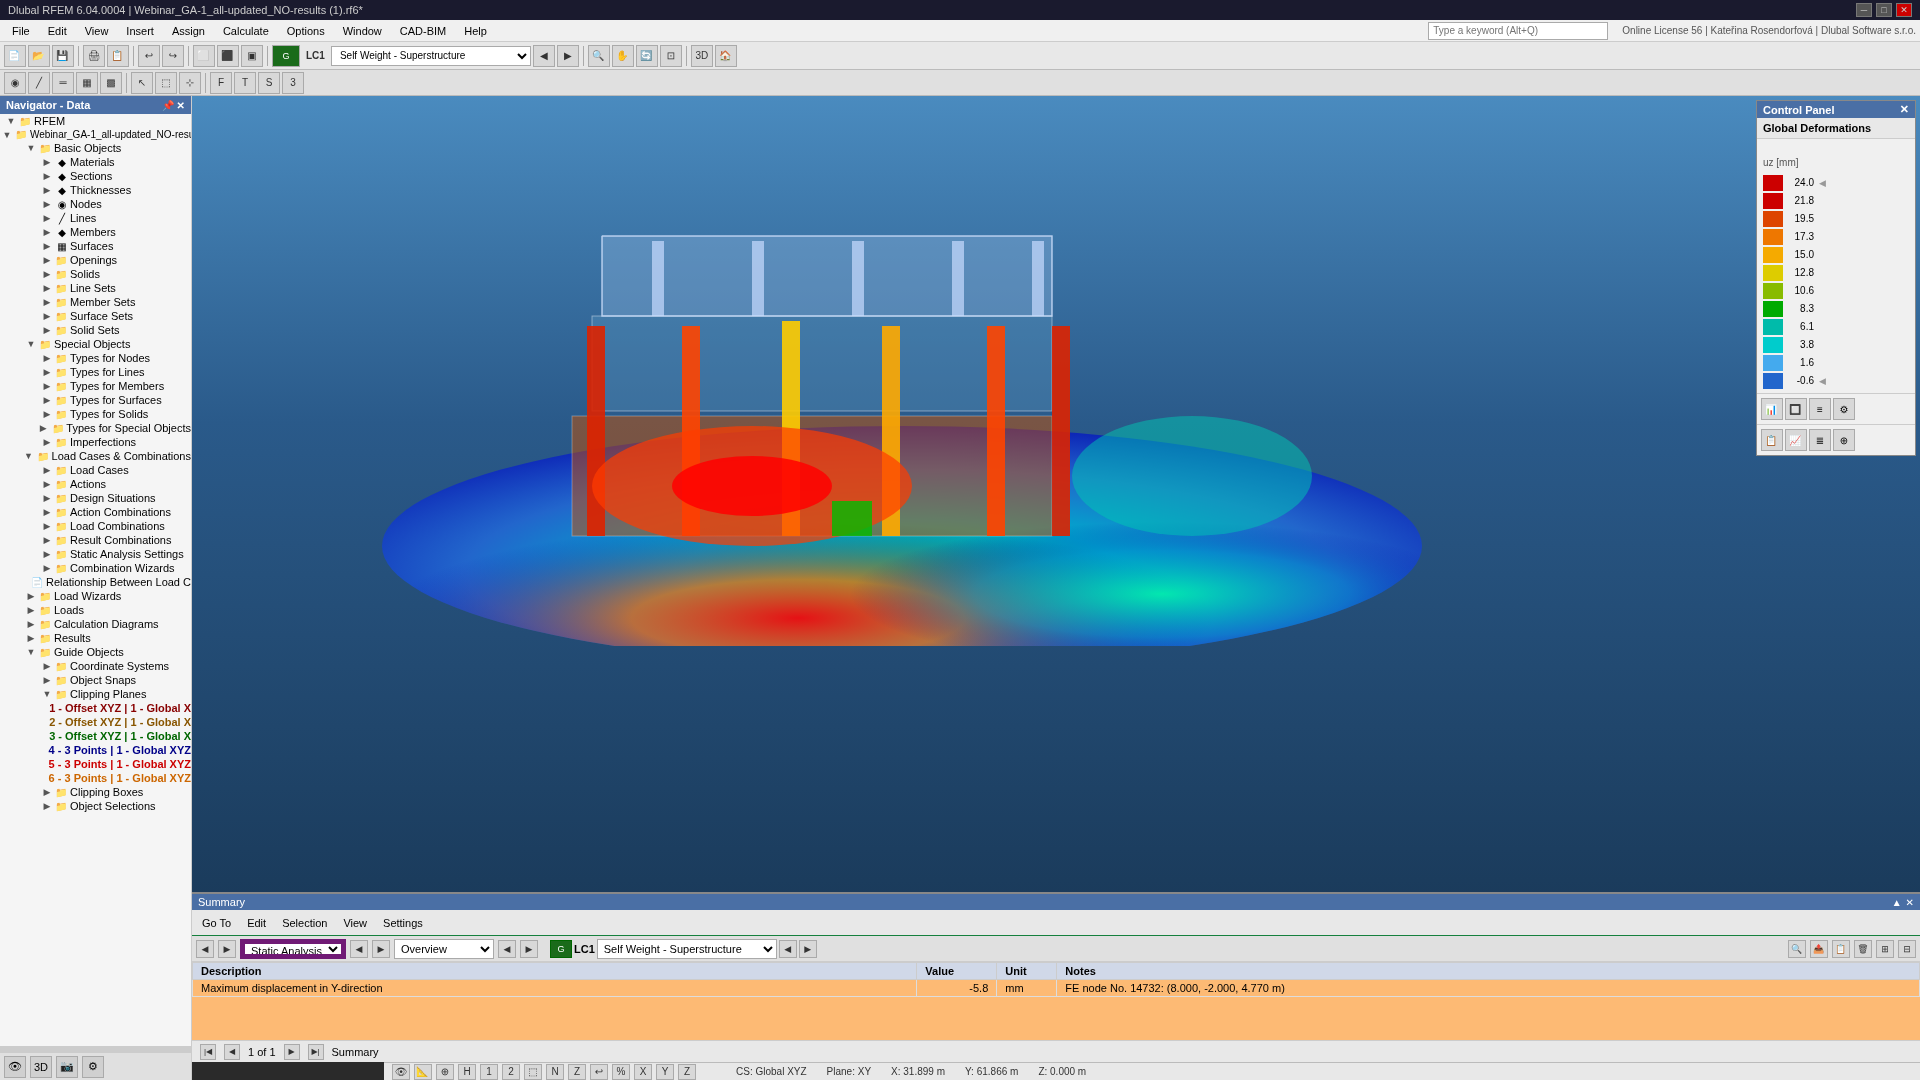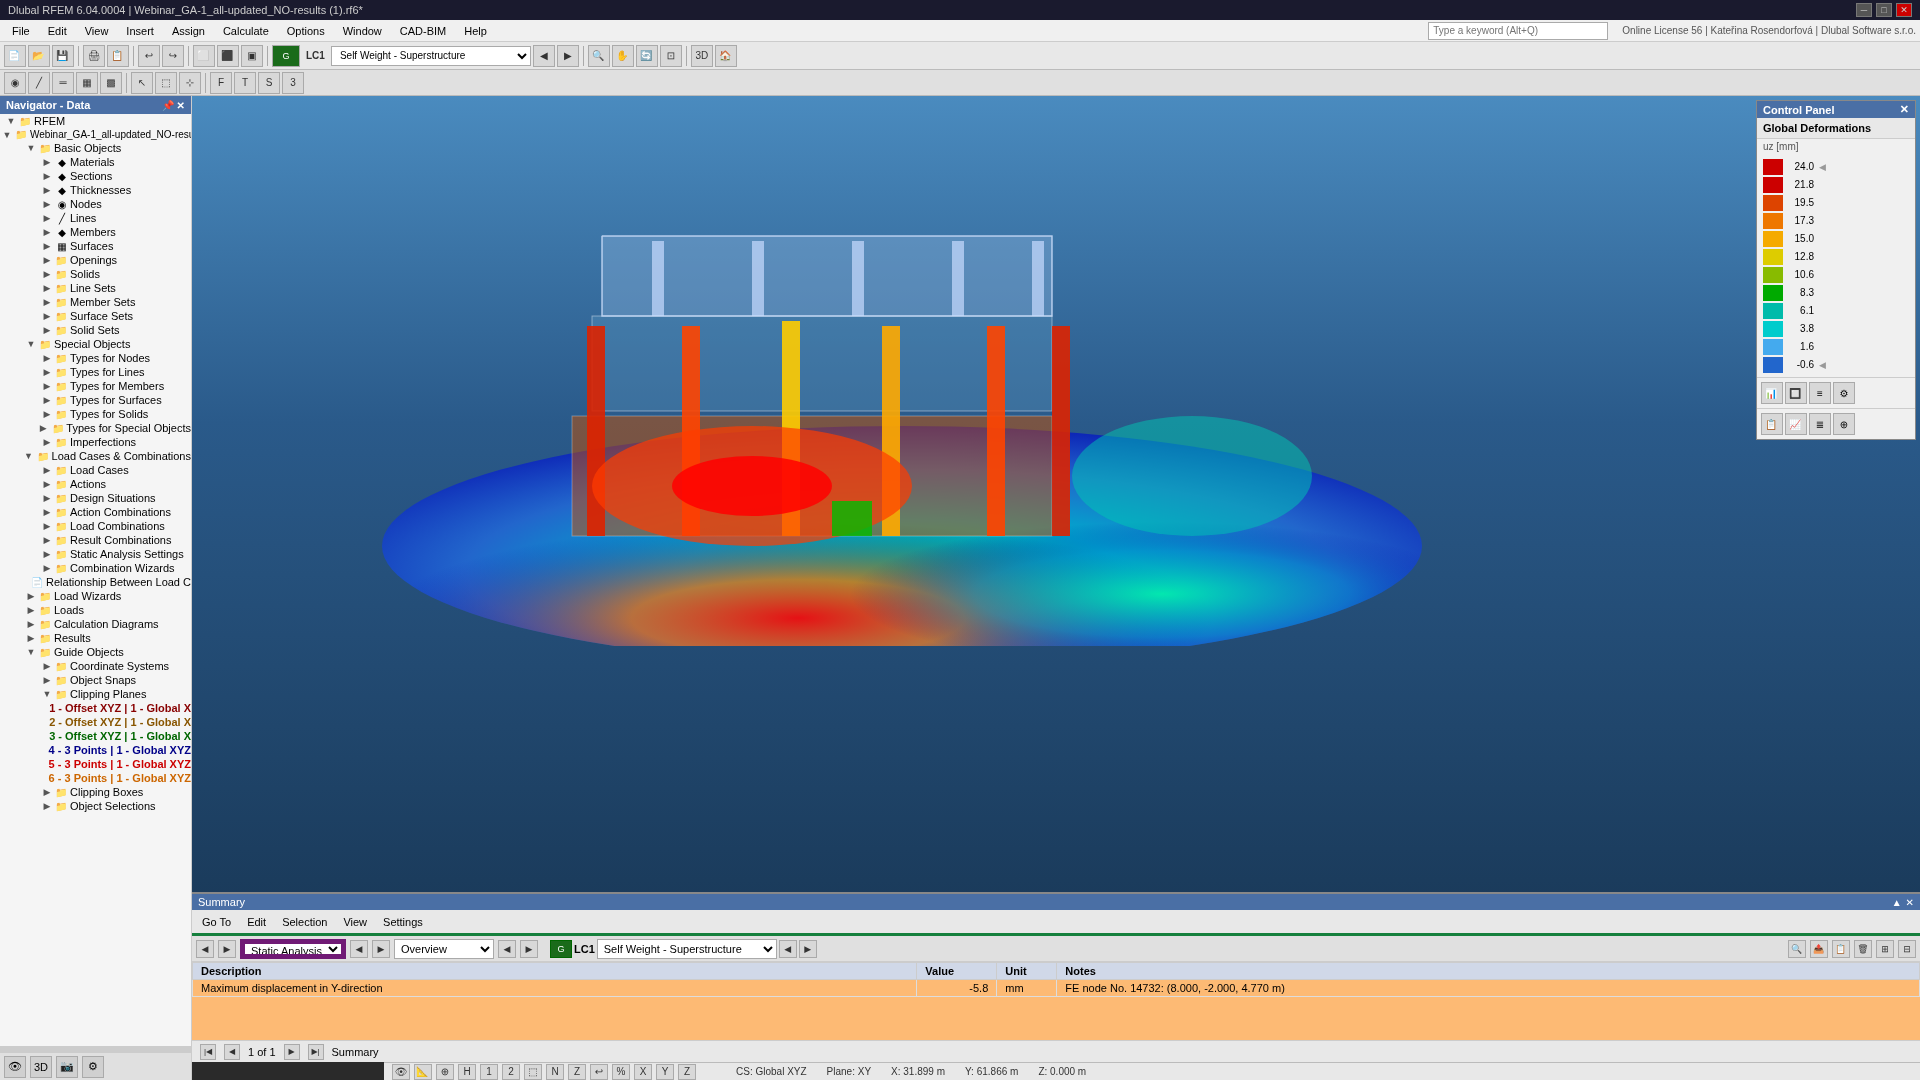--- a/index.html
+++ b/index.html
@@ -81,21 +81,21 @@
       position: absolute; top: 4px; right: 4px;
       width: 160px; background: #f0f0f0; border: 1px solid #888;
       font-size: 10px;
     }
     #cp-header {
       background: #4a6fa5; color: white; padding: 2px 6px;
       font-size: 11px; font-weight: bold; display: flex; justify-content: space-between; align-items: center;
     }
     #cp-close { color: white; cursor: pointer; font-weight: bold; }
     #cp-title { padding: 4px 6px; font-size: 11px; font-weight: bold; background: #e8e8e8; border-bottom: 1px solid #ccc; }
-    #cp-subtitle { padding: 2px 6px; font-size: 10px; color: #555; }
+    #cp-subtitle { padding: 2px 6px; font-size: 10px; color: #555; margin-top: 16px; }
     #color-scale { display: flex; flex-direction: row; padding: 4px 6px; gap: 4px; }
     #scale-labels { display: flex; flex-direction: column; gap: 1px; font-size: 10px; }
     .scale-entry { display: flex; align-items: center; gap: 3px; height: 17px; }
     .scale-color { width: 20px; height: 16px; flex-shrink: 0; }
     .scale-value { font-size: 10px; min-width: 28px; text-align: right; }
     #cp-toolbar { display: flex; gap: 2px; padding: 4px; border-top: 1px solid #ccc; }
     #cp-toolbar2 { display: flex; gap: 2px; padding: 4px; border-top: 1px solid #ccc; }
     .cp-btn { width: 22px; height: 22px; background: #d8d8d8; border: 1px solid #aaa; font-size: 10px; display: flex; align-items: center; justify-content: center; cursor: pointer; }
 
     
@@ -110,21 +110,21 @@
     #summary-panel {
       position: absolute; bottom: 18px; left: 0; right: 0;
       height: 170px; background: #fdba74; border-top: 2px solid #888;
       display: flex; flex-direction: column;
     }
     #summary-header {
       background: #4a6fa5; color: white; padding: 2px 6px;
       font-size: 11px; display: flex; align-items: center; justify-content: space-between;
     }
     #summary-toolbar {
-      height: 26px; background: #e8e8e8; border-bottom: 3px solid #15803d;
+      height: 26px; background: #e8e8e8; border-bottom: 1px solid #15803d;
       display: flex; align-items: center; padding: 0 4px; gap: 4px;
     }
     #summary-toolbar2 {
       height: 26px; background: #e0e0e0; border-bottom: 1px solid #ccc;
       display: flex; align-items: center; padding: 0 4px; gap: 4px;
     }
     #summary-table { flex: 1; overflow: auto; }
     #summary-table table { width: 100%; border-collapse: collapse; font-size: 11px; }
     #summary-table th { background: #d0d8e8; padding: 2px 8px; border: 1px solid #ccc; text-align: left; }
     #summary-table td { padding: 2px 8px; border: 1px solid #ddd; }

